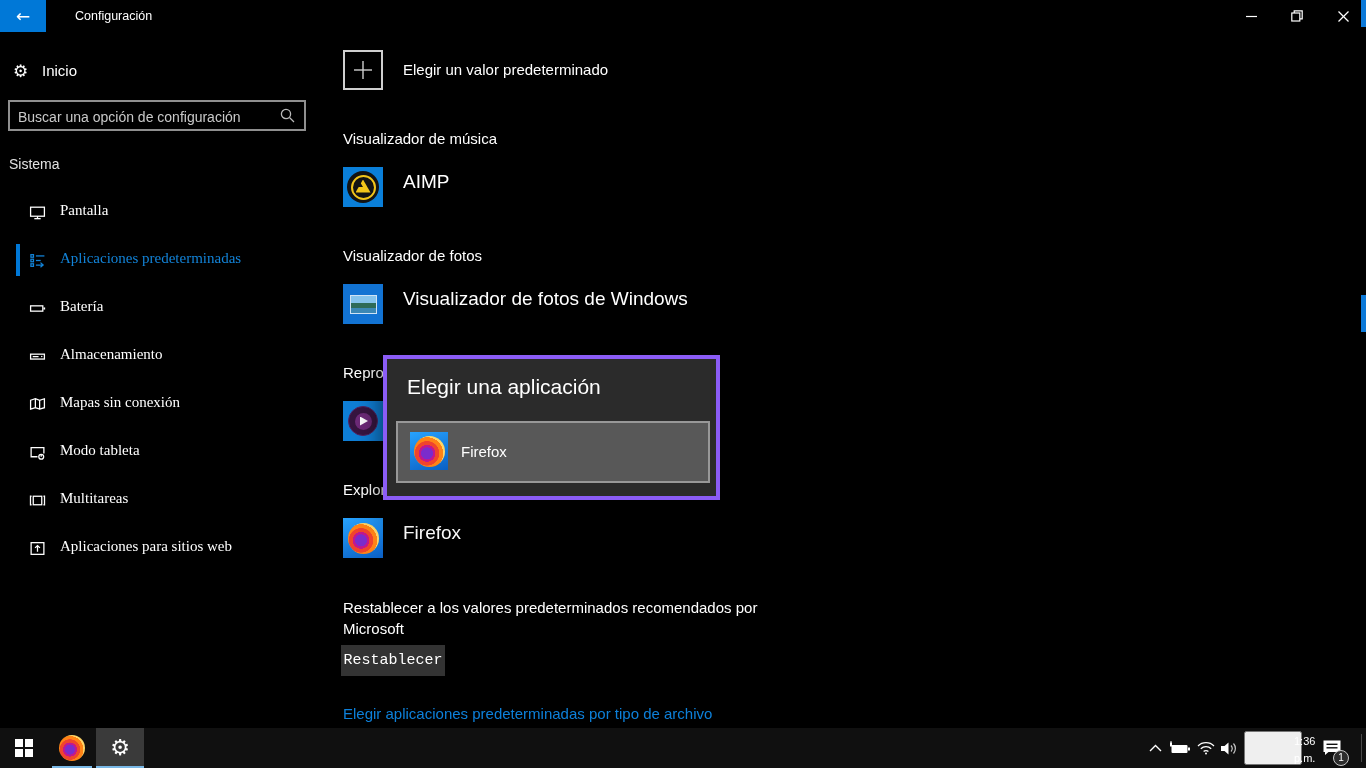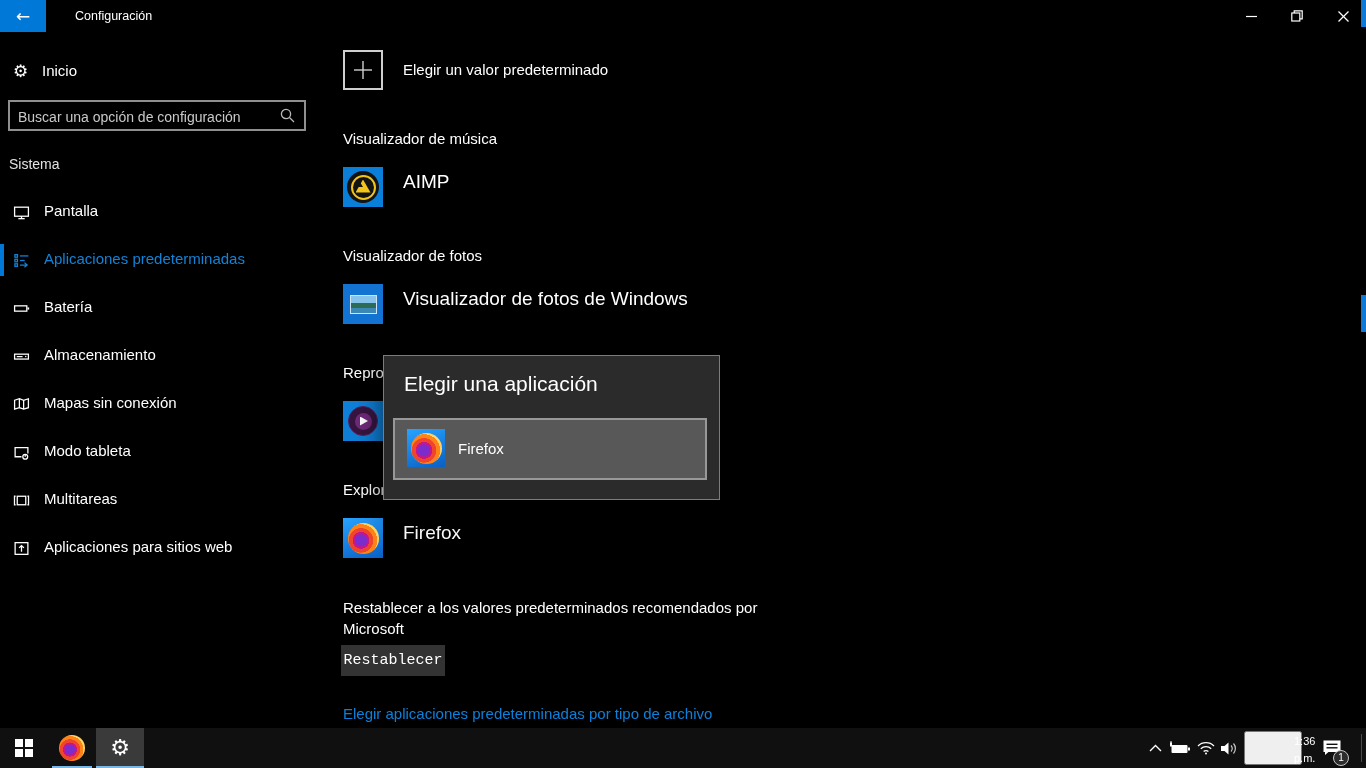--- a/index.html
+++ b/index.html
@@ -18,21 +18,21 @@
   
   .sidebar { position:absolute; top:32px; left:0; width:318px; height:696px; }
   .home-row { position:absolute; left:0; top:25px; width:318px; height:32px; }
   .home-row .gear-glyph { position:absolute; left:13px; top:4px; font-size:17px; color:#fff; font-family:"DejaVu Sans",sans-serif; }
   .home-row .home-label { position:absolute; left:42px; top:5px; font-size:15px; }
   .search-box { position:absolute; left:8px; top:68px; width:298px; height:31px; border:2px solid #8f8f8f; background:#000; }
   .search-box input { position:absolute; left:8px; top:0; width:250px; height:29px; background:transparent; border:none; outline:none; color:#c9c9c9; font-size:14px; font-family:"Liberation Sans","DejaVu Sans",sans-serif; }
   .search-box input::placeholder { color:#c9c9c9; opacity:1; }
   .search-box .search-glyph { position:absolute; right:8px; top:5px; }
   .section-label { position:absolute; left:9px; top:124px; font-size:14px; color:#e2e2e2; }
-  .nav { position:absolute; left:0; top:156px; width:318px; }
+  .nav { position:absolute; left:16px; top:156px; width:318px;font-family:Liberation Serif, serif; }
   .nav-item { position:relative; width:318px; height:48px; cursor:pointer; }
   .nav-item .icon { position:absolute; left:13px; top:16px; width:17px; height:17px; }
   .nav-item .icon svg { stroke:#fff; fill:none; stroke-width:1.2; }
   .nav-item .label { position:absolute; left:44px; top:14px; font-size:15px; color:#fff; }
   .nav-item.selected .label { color:#1283d8; }
   .nav-item.selected .icon svg { stroke:#1283d8; }
   .nav-item.selected .sel-bar { position:absolute; left:0; top:8px; width:4px; height:32px; background:#0078d7; }
 
   
   .main { position:absolute; top:32px; left:318px; width:1030px; height:696px; }
@@ -67,21 +67,21 @@
   .video-circle { width:30px; height:30px; border-radius:50%; background:#371540; border:1px solid #552261; display:flex; align-items:center; justify-content:center; }
   .video-inner { width:17px; height:17px; border-radius:50%; background:#6d2a78; display:flex; align-items:center; justify-content:center; }
   .video-play { width:8px; height:9px; margin-left:2px; background:#fff; clip-path:polygon(0 0,100% 50%,0 100%); }
   .ff-plate { background:linear-gradient(160deg,#27a3ff 0%,#0a5fc4 100%); }
   .ff-ball { width:33px; height:33px; border-radius:50%;
     background:radial-gradient(circle at 42% 56%, #7a2ccc 0 23%, #c2188c 25% 33%, #f0442d 34% 48%, #ff8316 50% 64%, #ffd567 65% 79%, #f5820b 80% 100%); }
   .ff-ball.small { width:26px; height:26px; }
   .ff-ball.mid { width:31px; height:31px; }
 
   
-  .popup { position:absolute; left:383px; top:355px; width:337px; height:145px; background:#2b2b2b; border:1px solid #8b5cf6; box-shadow:0 10px 26px rgba(0,0,0,.65);text-align:center; }
+  .popup { position:absolute; left:383px; top:355px; width:337px; height:145px; background:#2b2b2b; border:4px solid #8b5cf6; box-shadow:0 10px 26px rgba(0,0,0,.65);text-align:center; }
   .popup-title { position:absolute; left:20px; top:16px; font-size:21px; font-weight:400; color:#fff; }
   .popup-item { position:absolute; left:9px; top:62px; width:314px; height:62px; background:#585858; border:2px solid #989898; cursor:pointer; }
   .popup-item .p-icon { position:absolute; left:12px; top:9px; width:38px; height:38px; display:flex; align-items:center; justify-content:center; }
   .popup-item .p-label { position:absolute; left:63px; top:20px; font-size:15px; color:#fff; }
 
   
   .scroll-thumb { position:absolute; width:5px; background:#0c79d8; right:0; }
   .scroll-top { top:0; height:27px; }
   .scroll-mid { top:295px; height:37px; }
 

